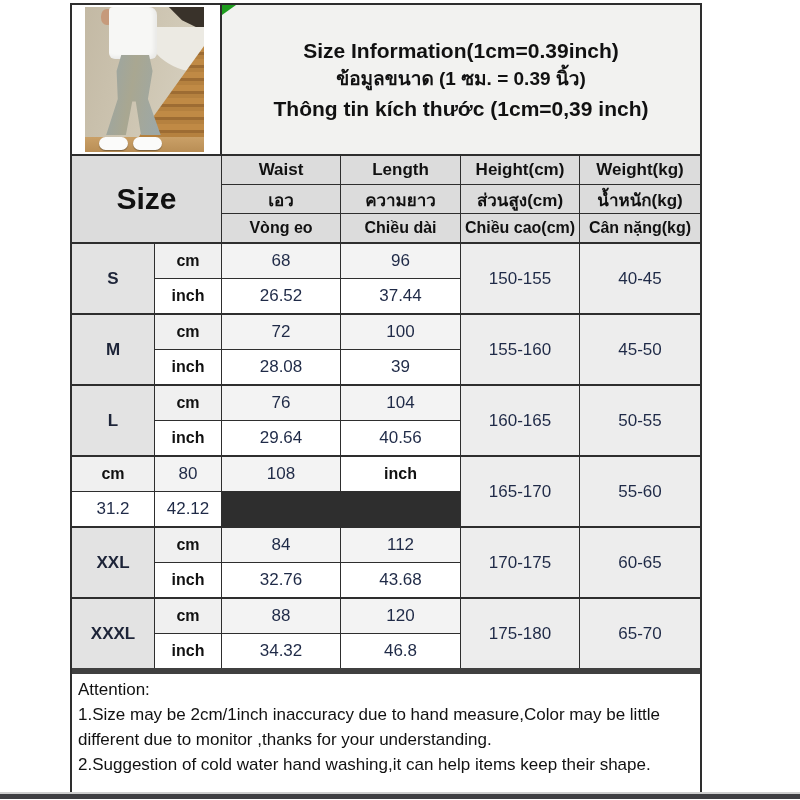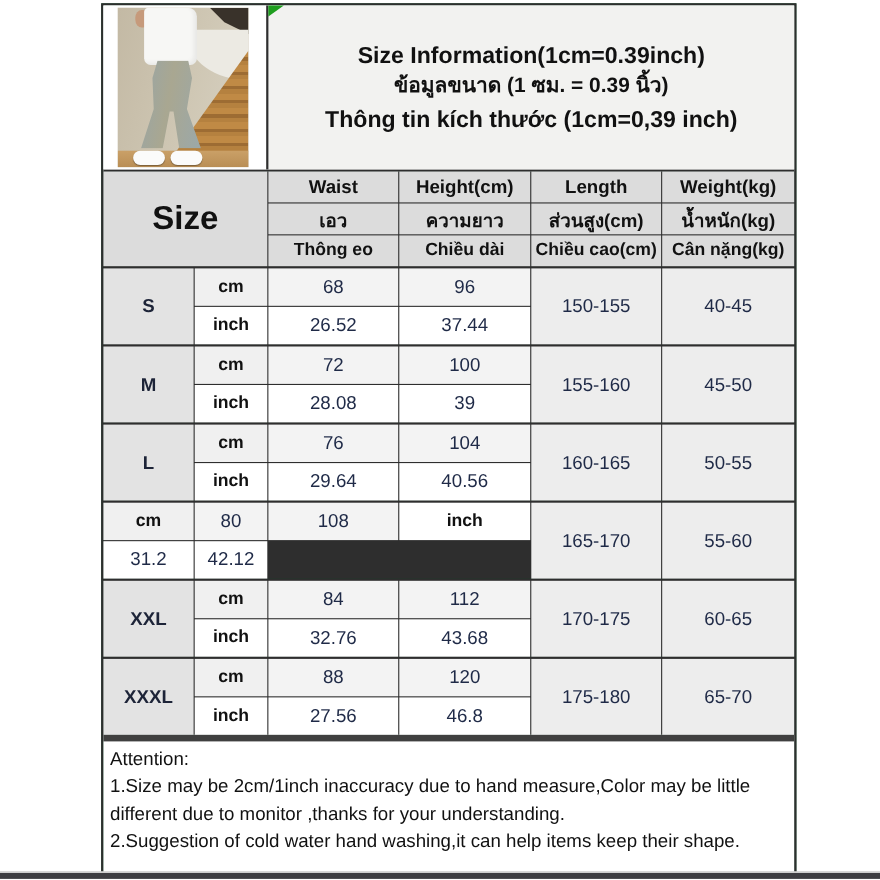--- a/index.html
+++ b/index.html
@@ -1,22 +1,22 @@
 <!DOCTYPE html>
 <html><head>
 <meta charset="utf-8">
 <style>
   html,body{margin:0;padding:0;}
   body{
     width:800px;height:800px;position:relative;background:#ffffff;overflow:hidden;
     font-family:"Liberation Sans","DejaVu Sans",sans-serif;color:#1c1c1c;
   }
   .sheet{
-    position:absolute;left:92px;top:3px;width:628px;
-    border:2px solid #2e2e2e;background:#14532d;
+    position:absolute;left:70px;top:3px;width:628px;
+    border:2px solid #2e2e2e;background:#ef4444;
   }
   
   .top-row{height:149px;display:flex;border-bottom:2px solid #2e2e2e;background:#fff;}
   .photo-wrap{width:148px;position:relative;background:#fff;}
   .photo{
     position:absolute;left:13px;top:2px;width:119px;height:145px;overflow:hidden;
     background:linear-gradient(105deg,#c3b9a4 0%,#cfc7b4 55%,#d8d2c3 100%);
   }
   .ph-floor{position:absolute;left:0;right:0;bottom:0;height:15px;background:linear-gradient(#caa067,#b98e55);}
   .ph-door{position:absolute;right:0;top:0;width:40px;height:24px;background:#39322a;clip-path:polygon(12% 0,100% 0,100% 100%,45% 55%);}
@@ -86,28 +86,28 @@
       <div class="green-marker"></div>
       <div class="t-line t-en">Size Information(1cm=0.39inch)</div>
       <div class="t-line t-th">ข้อมูลขนาด (1 ซม. = 0.39 นิ้ว)</div>
       <div class="t-line t-vi">Thông tin kích thước (1cm=0,39 inch)</div>
     </div>
   </div>
 
   <div class="grid hdr-grid">
     <div class="size-big">Size</div>
     <div class="cell-h">Waist</div>
+    <div class="cell-h">Length</div>
     <div class="cell-h">Height(cm)</div>
-    <div class="cell-h">Length</div>
     <div class="cell-h">Weight(kg)</div>
     <div class="cell-h">เอว</div>
     <div class="cell-h">ความยาว</div>
     <div class="cell-h">ส่วนสูง(cm)</div>
     <div class="cell-h">น้ำหนัก(kg)</div>
-    <div class="cell-h vi">Thông eo</div>
+    <div class="cell-h vi">Vòng eo</div>
     <div class="cell-h vi">Chiều dài</div>
     <div class="cell-h vi">Chiều cao(cm)</div>
     <div class="cell-h vi">Cân nặng(kg)</div>
   </div>
 
   <div class="grid sec">
     <div class="cell-size">S</div>
     <div class="cell-unit u-cm">cm</div>
     <div class="val v-cm">68</div>
     <div class="val v-cm">96</div>
@@ -166,21 +166,21 @@
   </div>
 
   <div class="grid sec">
     <div class="cell-size">XXXL</div>
     <div class="cell-unit u-cm">cm</div>
     <div class="val v-cm">88</div>
     <div class="val v-cm">120</div>
     <div class="cell-merge col-h">175-180</div>
     <div class="cell-merge col-w">65-70</div>
     <div class="cell-unit u-in">inch</div>
-    <div class="val v-in">27.56</div>
+    <div class="val v-in">34.32</div>
     <div class="val v-in">46.8</div>
   </div>
 
   <div class="attention">
     <div class="att-line">Attention:</div>
     <div class="att-line">1.Size may be 2cm/1inch inaccuracy due to hand measure,Color may be little different due to monitor ,thanks for your understanding.</div>
     <div class="att-line">2.Suggestion of cold water hand washing,it can help items keep their shape.</div>
   </div>
 </div>
 

